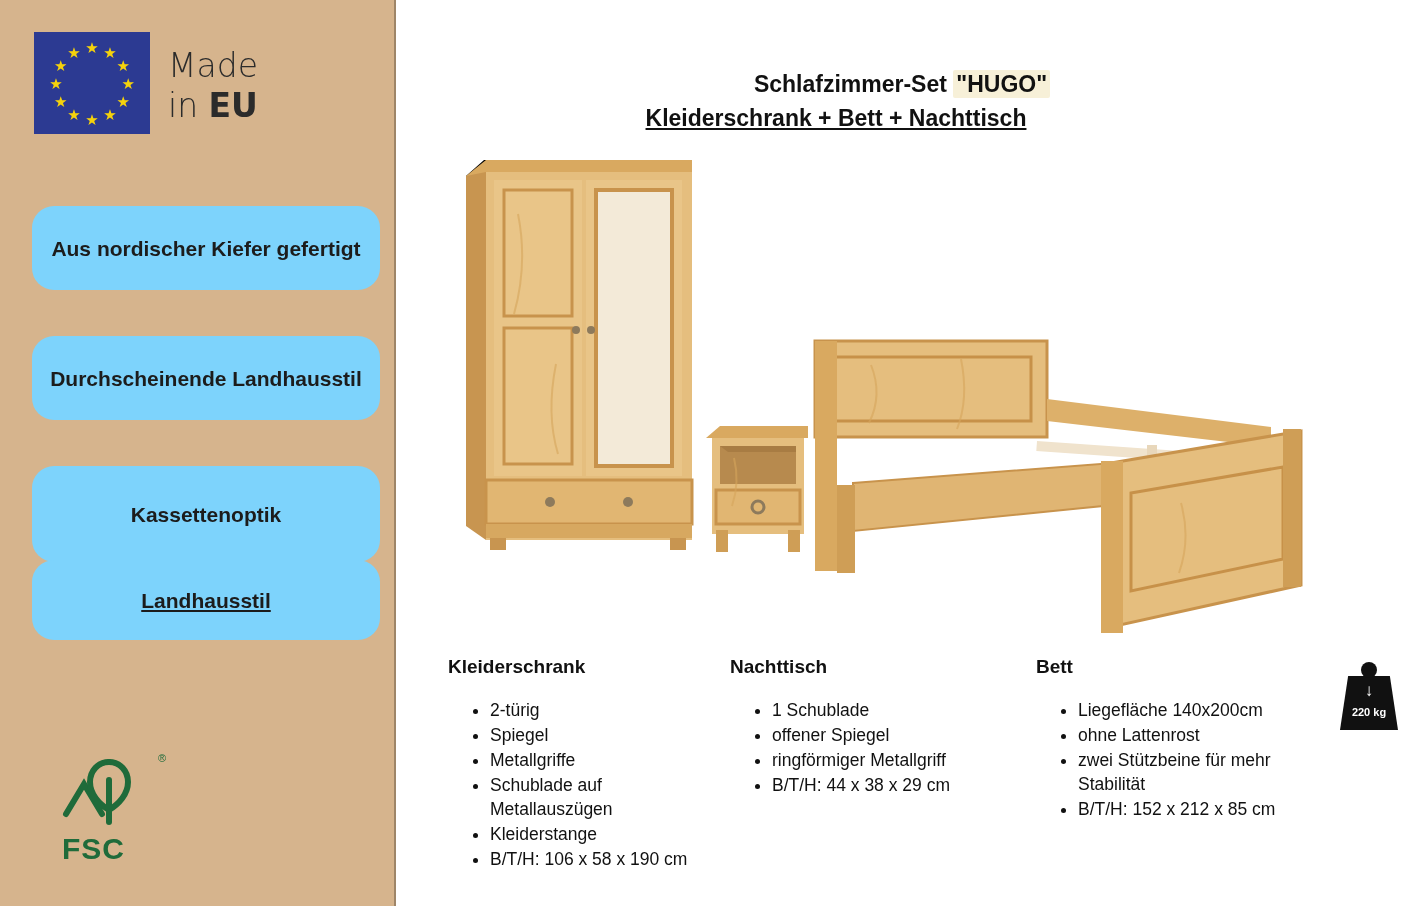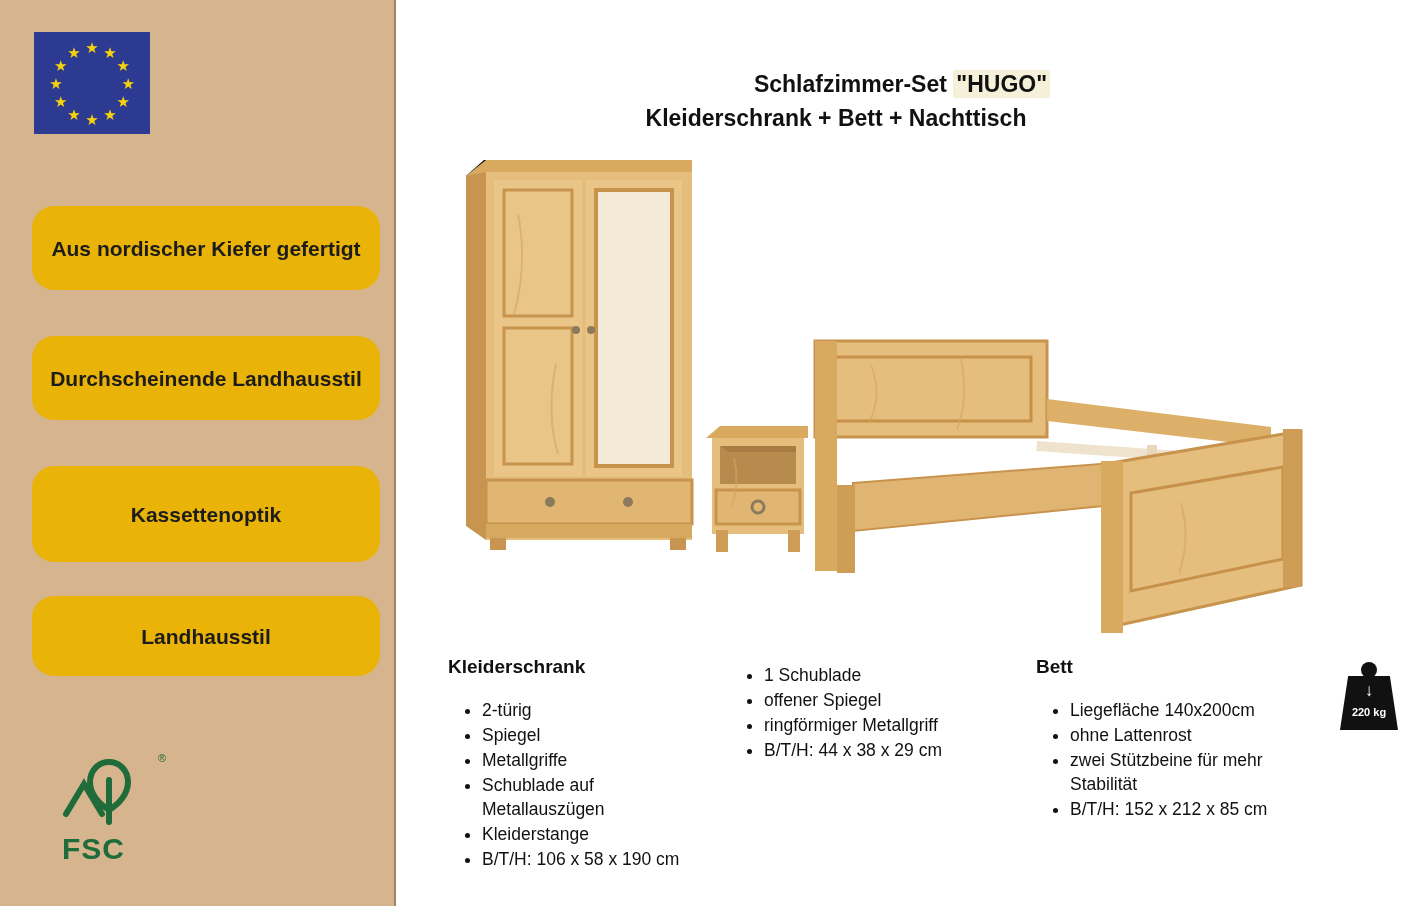--- a/index.html
+++ b/index.html
@@ -67,37 +67,37 @@
   }
   .made-in-eu b {
     font-weight: 700;
   }
 
   
   .pill {
     position: absolute;
     left: 32px;
     width: 348px;
-    background: #eab308;
+    background: #7dd3fc;
     border-radius: 22px;
     box-sizing: border-box;
     display: flex;
     align-items: center;
     justify-content: center;
     text-align: center;
     color: #1c1c1c;
     font-weight: bold;
     font-size: 21px;
     line-height: 29px;
     padding: 8px 18px;
   }
   .pill-0 { top: 206px;  height: 84px; }
   .pill-1 { top: 336px;  height: 84px; }
   .pill-2 { top: 466px;  height: 96px; }
-  .pill-3 { top: 596px;  height: 80px; }
+  .pill-3 { top: 560px;  height: 80px; text-decoration: underline; }
 
   
   .fsc {
     position: absolute;
     left: 54px;
     top: 752px;
     width: 120px;
     height: 118px;
     color: #1f6b3a;
   }
@@ -146,20 +146,21 @@
   }
   .title-line2 {
     position: absolute;
     left: 0;
     top: 105px;
     width: 880px;
     text-align: center;
     font-size: 23px;
     font-weight: bold;
     color: #111;
+    text-decoration: underline;
   }
 
   
   .scene {
     position: absolute;
     left: 0;
     top: 140px;
     width: 1012px;
     height: 510px;
   }
@@ -179,21 +180,21 @@
     top: 655px;
     color: #111;
   }
   .spec h3 {
     margin: 0 0 19px 0;
     font-size: 19px;
     font-weight: bold;
     line-height: 24px;
   }
   .spec ul {
-    margin: 8px;
+    margin: 16px;
     padding-left: 26px;
     font-size: 17.5px;
     line-height: 24px;
   }
   .spec li { margin-bottom: 1px; }
   .spec-0 { left: 52px;  width: 270px; }
   .spec-1 { left: 334px; width: 280px; }
   .spec-2 { left: 640px; width: 300px; }
 
   
@@ -260,20 +261,24 @@
         <span class="star" style="left:71%;  top:86.3%;">★</span>
         <span class="star" style="left:50%;  top:92%;">★</span>
         <span class="star" style="left:29%;  top:86.3%;">★</span>
         <span class="star" style="left:13.7%;top:71%;">★</span>
         <span class="star" style="left:8%;   top:50%;">★</span>
         <span class="star" style="left:13.7%;top:29%;">★</span>
         <span class="star" style="left:29%;  top:13.7%;">★</span>
       </div>
     </div>
 
+    <div class="made-in-eu">
+      <div>Made</div>
+      <div><span>in </span><b>EU</b></div>
+    </div>
 
     <div class="pill pill-0">
       <span>Aus nordischer Kiefer gefertigt</span>
     </div>
     <div class="pill pill-1">
       <span>Durchscheinende Landhausstil</span>
     </div>
     <div class="pill pill-2">
       <span>Kassettenoptik</span>
     </div>
@@ -385,20 +390,21 @@
         <li>2-türig</li>
         <li>Spiegel</li>
         <li>Metallgriffe</li>
         <li>Schublade auf Metallauszügen</li>
         <li>Kleiderstange</li>
         <li>B/T/H: 106 x 58 x 190 cm</li>
       </ul>
     </div>
 
     <div class="spec spec-1">
+      <h3>Nachttisch</h3>
       <ul>
         <li>1 Schublade</li>
         <li>offener Spiegel</li>
         <li>ringförmiger Metallgriff</li>
         <li>B/T/H: 44 x 38 x 29 cm</li>
       </ul>
     </div>
 
     <div class="spec spec-2">
       <h3>Bett</h3>

